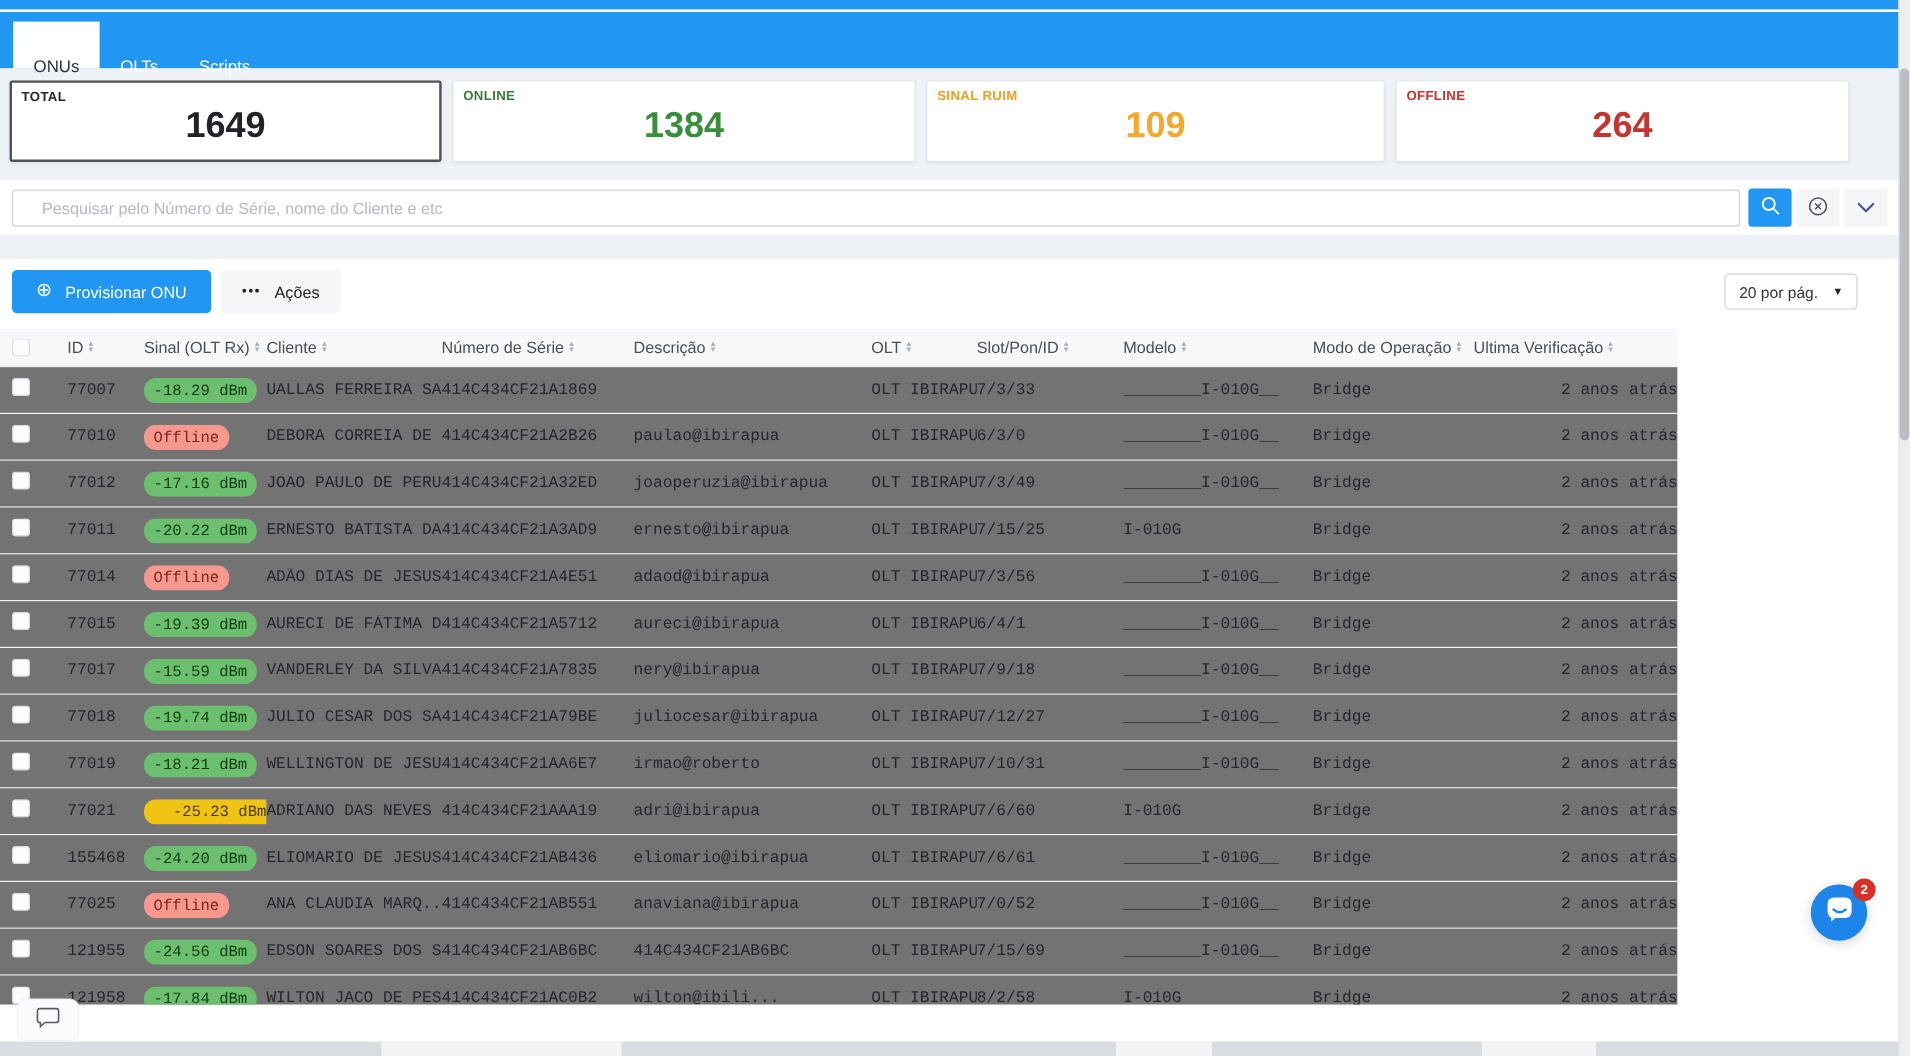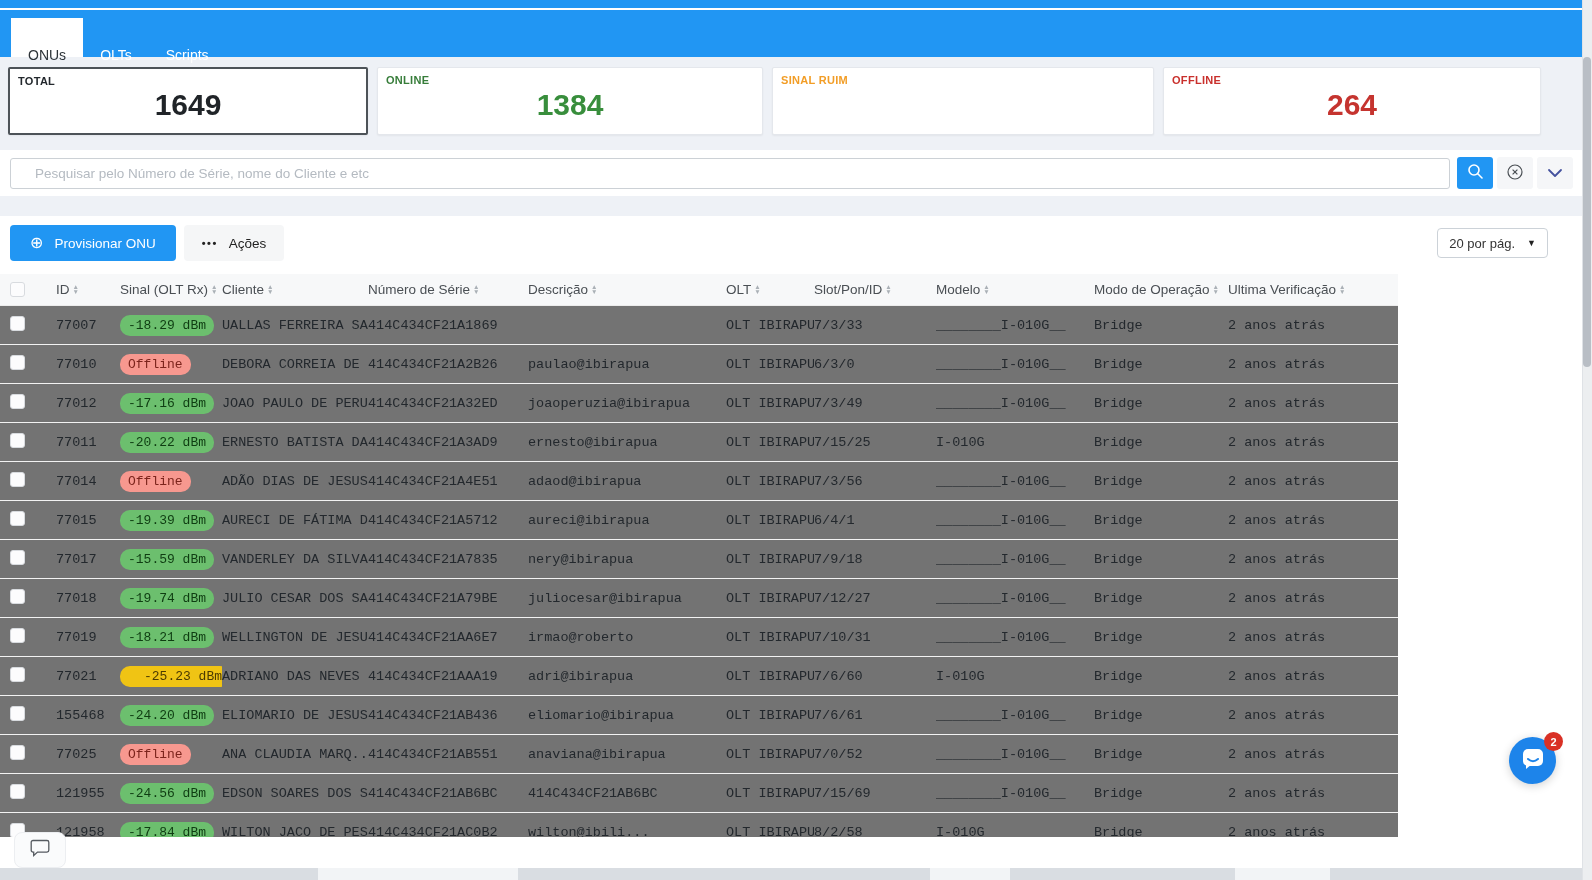--- a/index.html
+++ b/index.html
@@ -57,21 +57,21 @@
            padding-left:10px; }
   .th { font-size:13.5px; color:#4a4f54; display:flex; align-items:center; gap:3px; cursor:pointer;
         white-space:nowrap; overflow:hidden; }
   .sort { display:inline-flex; flex-direction:column; color:#aab0b6; }
   .sort i { font-style:normal; font-size:6.5px; line-height:4.5px; }
   .tr { display:flex; align-items:center; height:39px; border-bottom:1px solid #f2f2f2; padding-left:10px;
         background:#737373;font-family:Liberation Mono, monospace; }
   .td { font-size:13.5px; color:#23282d; white-space:nowrap; overflow:hidden; }
   .c-check { width:46px; } .c0 { width:64px; } .c1 { width:102px; } .c2 { width:146px; }
   .c3 { width:160px; } .c4 { width:198px; } .c5 { width:88px; } .c6 { width:122px; }
-  .c7 { width:158px; } .c8 { width:134px; } .c9 { width:170px; }
+  .c7 { width:158px; } .c8 { width:134px; } .c9 { width:170px;text-align:right; }
   .checkbox { width:15px; height:15px; border:1px solid #d8dbdf; border-radius:3px; background:#fcfcfd;
               display:inline-block; cursor:pointer; }
   .badge { display:inline-block; min-width:52px; text-align:center; border-radius:10px; padding:3px 8px;
            font-size:13px; }
   .b-good { background:#6cbf6e; color:#0f3d12; }
   .b-warn { background:#f0c414; color:#4c3b02;padding-left:24px; }
   .b-off  { background:#f7988f; color:#7c241c; }
   
   .footer { position:absolute; left:0; bottom:0; width:1582px; height:12px; background:#d9dde2; }
   .fseg { position:absolute; top:0; height:12px; background:#f2f4f6; }
@@ -104,20 +104,21 @@
   <div class="card total">
     <span class="clabel">TOTAL</span>
     <span class="cvalue">1649</span>
   </div>
   <div class="card online">
     <span class="clabel">ONLINE</span>
     <span class="cvalue">1384</span>
   </div>
   <div class="card ruim">
     <span class="clabel">SINAL RUIM</span>
+    <span class="cvalue">109</span>
   </div>
   <div class="card offline">
     <span class="clabel">OFFLINE</span>
     <span class="cvalue">264</span>
   </div>
 </div>
 
 <div class="search-sec">
   <input class="search-input" type="text" placeholder="Pesquisar pelo Número de Série, nome do Cliente e etc" style="">
   <button class="sbtn primary">

